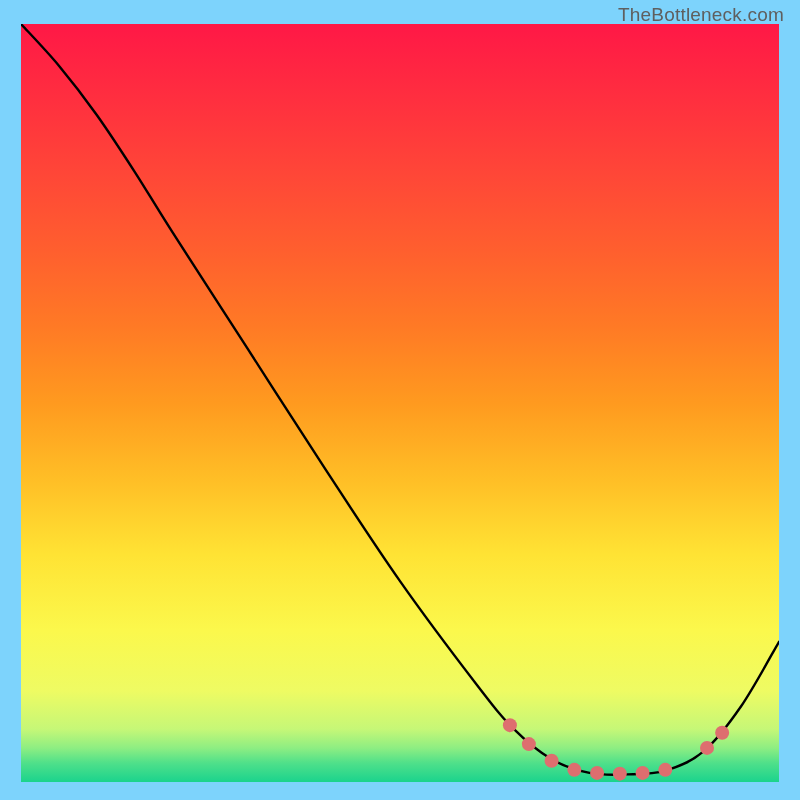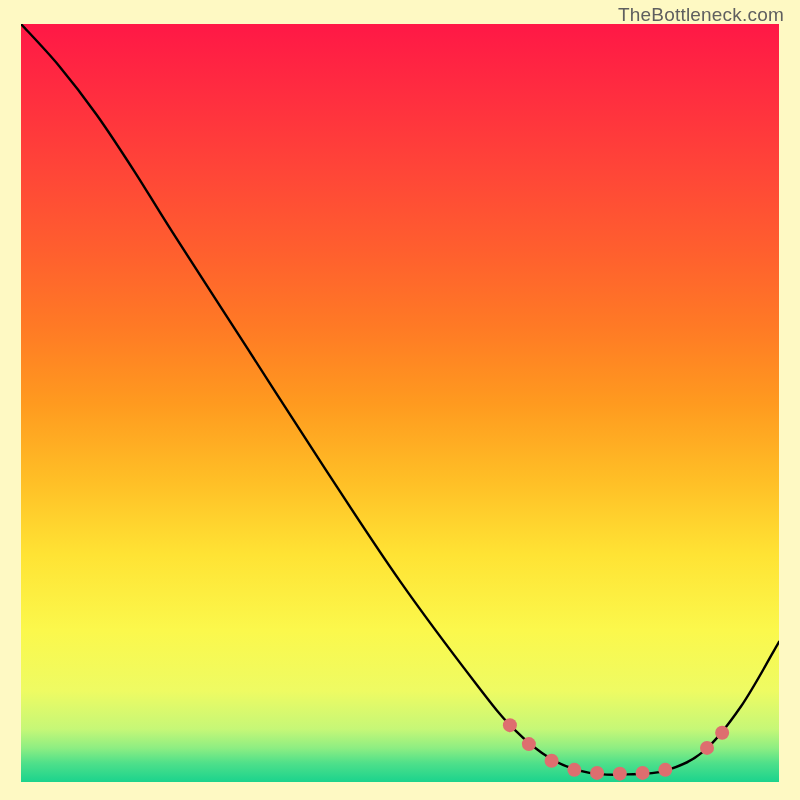--- a/index.html
+++ b/index.html
@@ -8,21 +8,21 @@
     width: 800px;
     height: 800px;
     background: #000;
     font-family: -apple-system, BlinkMacSystemFont, "Segoe UI", Arial, sans-serif;
     overflow: hidden;
   }
   .stage {
     position: relative;
     width: 800px;
     height: 800px;
-    background: #fef9c3;
+    background: #7dd3fc;
   }
   .watermark {
     position: absolute;
     top: 4px;
     right: 16px;
     color: #5f5f5f;
     font-size: 19px;
     letter-spacing: 0.2px;
     user-select: none;
   }

